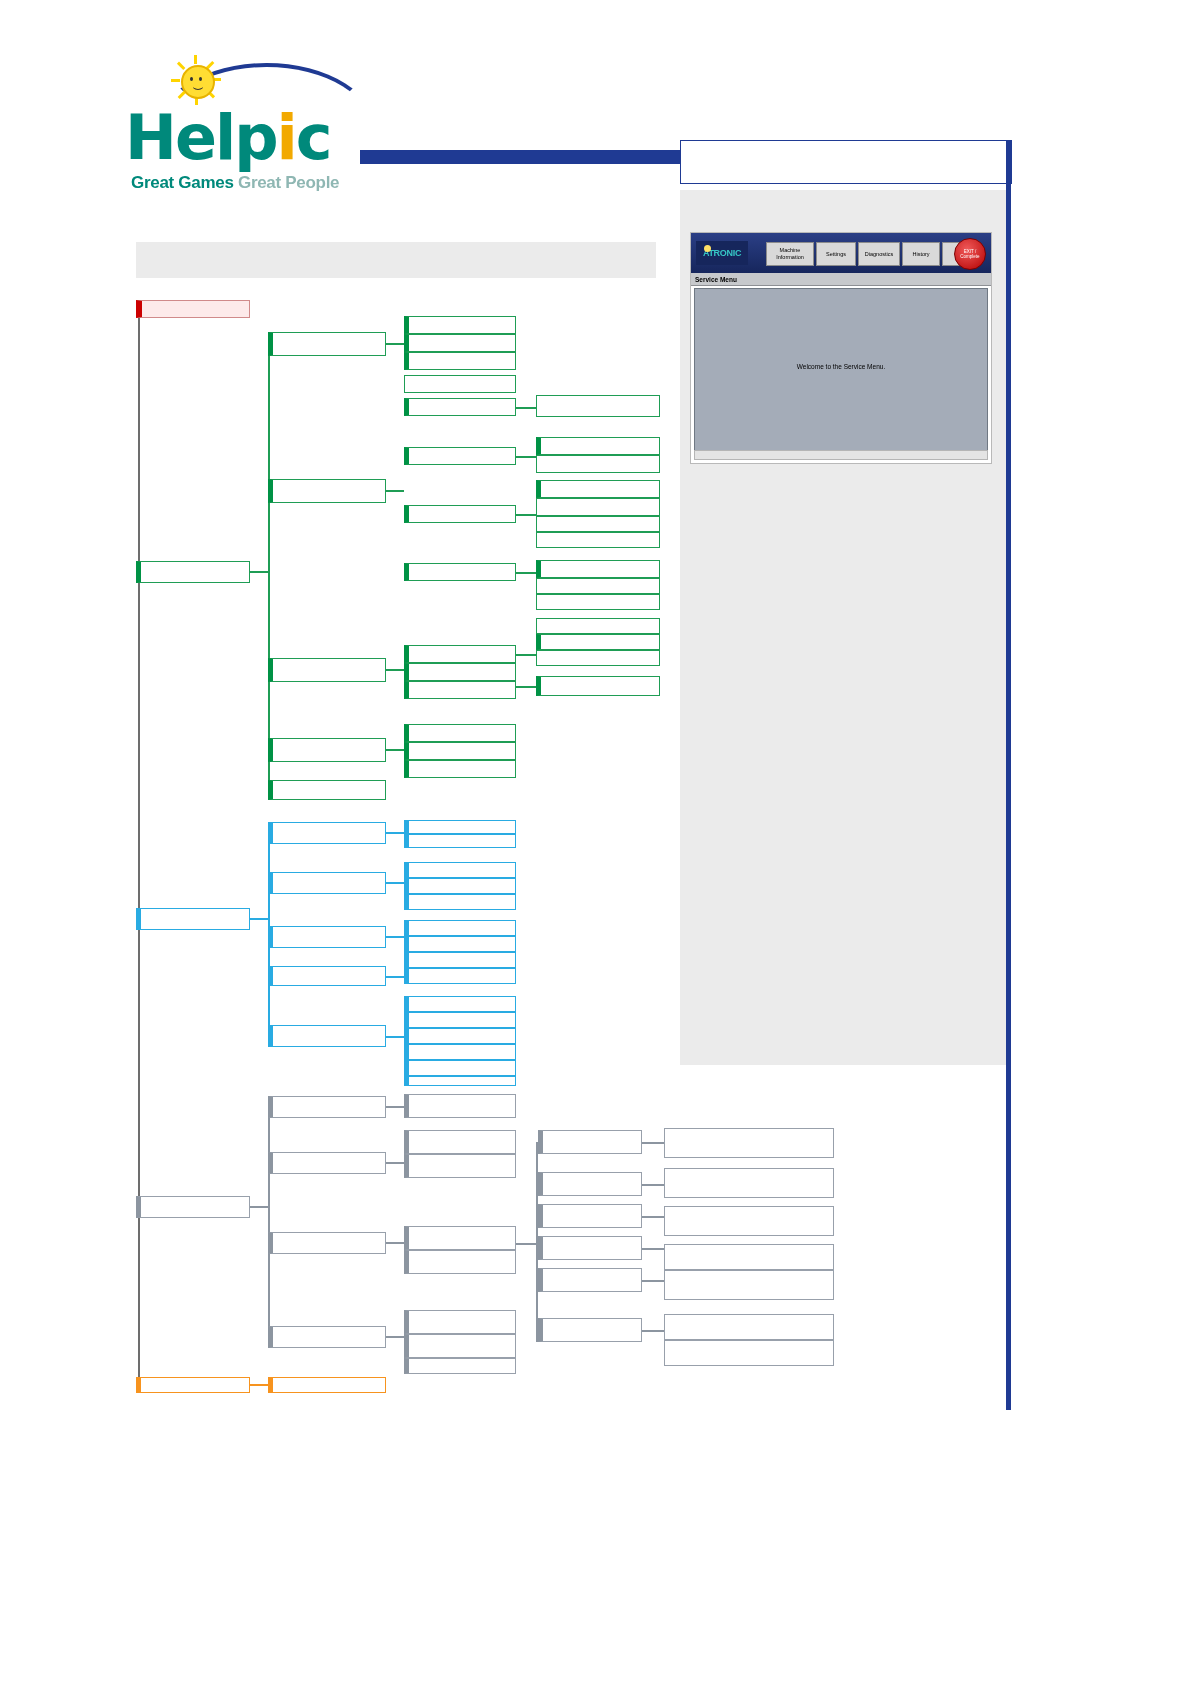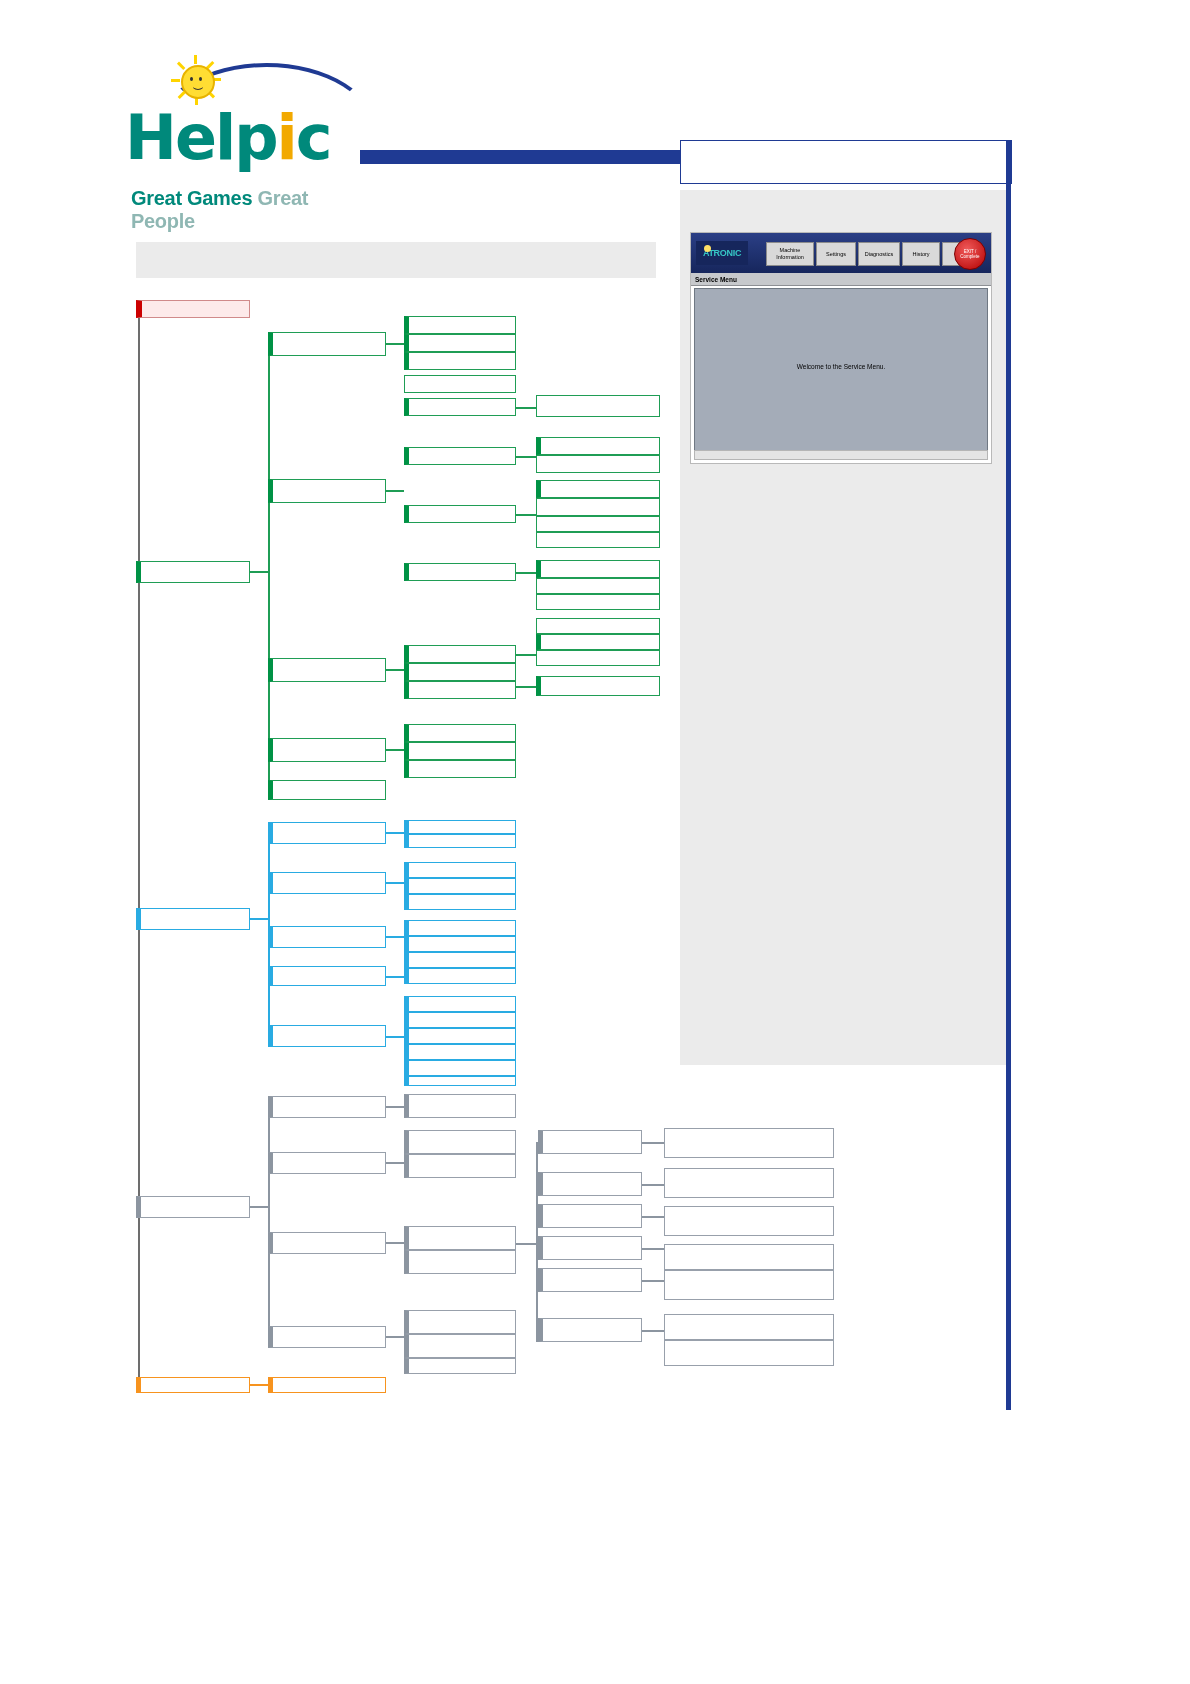--- a/index.html
+++ b/index.html
@@ -10,21 +10,21 @@
   #logo .arc{position:absolute;left:30px;top:18px;width:215px;height:110px;border:4px solid #1f3a93;border-color:#1f3a93 transparent transparent transparent;border-radius:50%/70px 70px 0 0;}
   #logo .sun{position:absolute;left:48px;top:12px;width:46px;height:46px;}
   #logo .sunbody{position:absolute;left:8px;top:8px;width:30px;height:30px;border-radius:50%;background:#ffdd33;border:2px solid #e8b300;}
   #logo .ray{position:absolute;background:#ffd400;width:3px;height:9px;left:21px;top:-2px;transform-origin:2px 25px;}
   #logo .face{position:absolute;left:16px;top:20px;width:16px;height:12px;}
   #logo .eye{position:absolute;width:3px;height:4px;border-radius:50%;background:#333;top:0;}
   #logo .eye.l{left:1px}#logo .eye.r{left:10px}
   #logo .smile{position:absolute;left:2px;top:4px;width:12px;height:7px;border:1.6px solid #333;border-top-color:transparent;border-left-color:transparent;border-right-color:transparent;border-radius:0 0 12px 12px;}
   #logo .word{position:absolute;left:0;top:62px;width:245px;font-size:62px;line-height:62px;font-weight:bold;color:#00897b;letter-spacing:-2px;font-family:"DejaVu Sans",sans-serif;}
   #logo .word .dot{color:#f2a900;}
-  #logo .tag{position:absolute;left:6px;top:142px;font-size:20px;font-weight:bold;color:#00897b;letter-spacing:-.3px;}
+  #logo .tag{position:absolute;left:6px;top:128px;font-size:17px;font-weight:bold;color:#00897b;letter-spacing:-.3px;}
   #logo .tag .light{color:#8fb7b3;font-weight:bold;}
 
   
   #headerbar{position:absolute;left:360px;top:150px;width:330px;height:14px;background:#1f3a93;}
   #headerbox{position:absolute;left:680px;top:140px;width:330px;height:42px;border:1.5px solid #1f3a93;background:#ffffff;}
   #rightrule{position:absolute;left:1006px;top:140px;width:5px;height:1270px;background:#1f3a93;}
 
   
   #greyband{position:absolute;left:136px;top:242px;width:520px;height:36px;background:#ebebeb;}
   #rightpanel{position:absolute;left:680px;top:190px;width:326px;height:875px;background:#ebebeb;}

